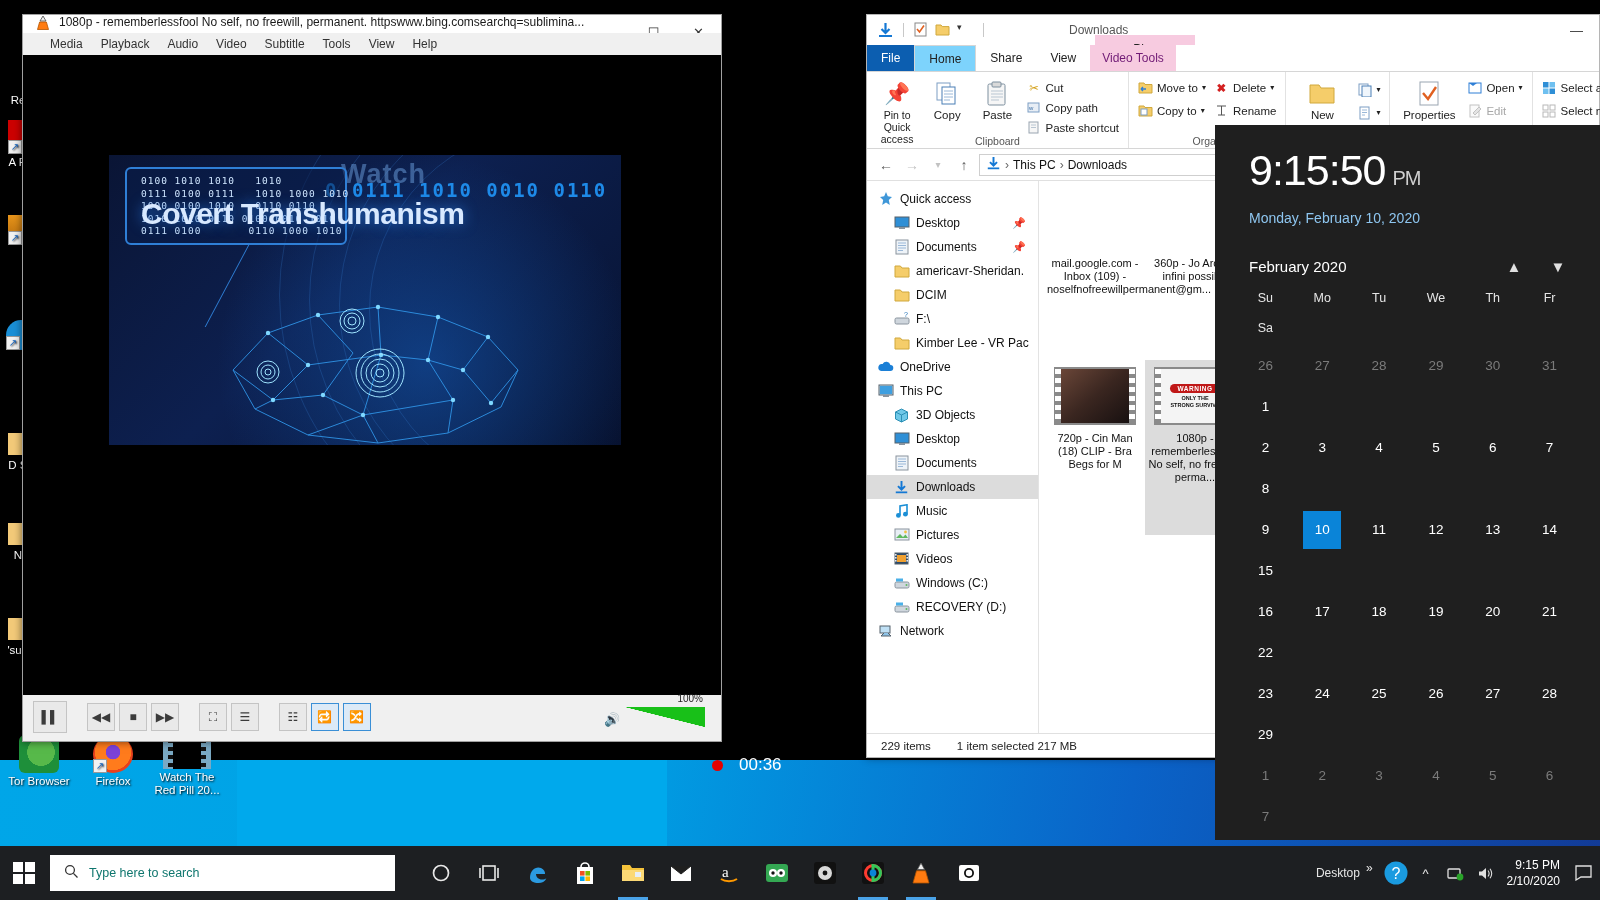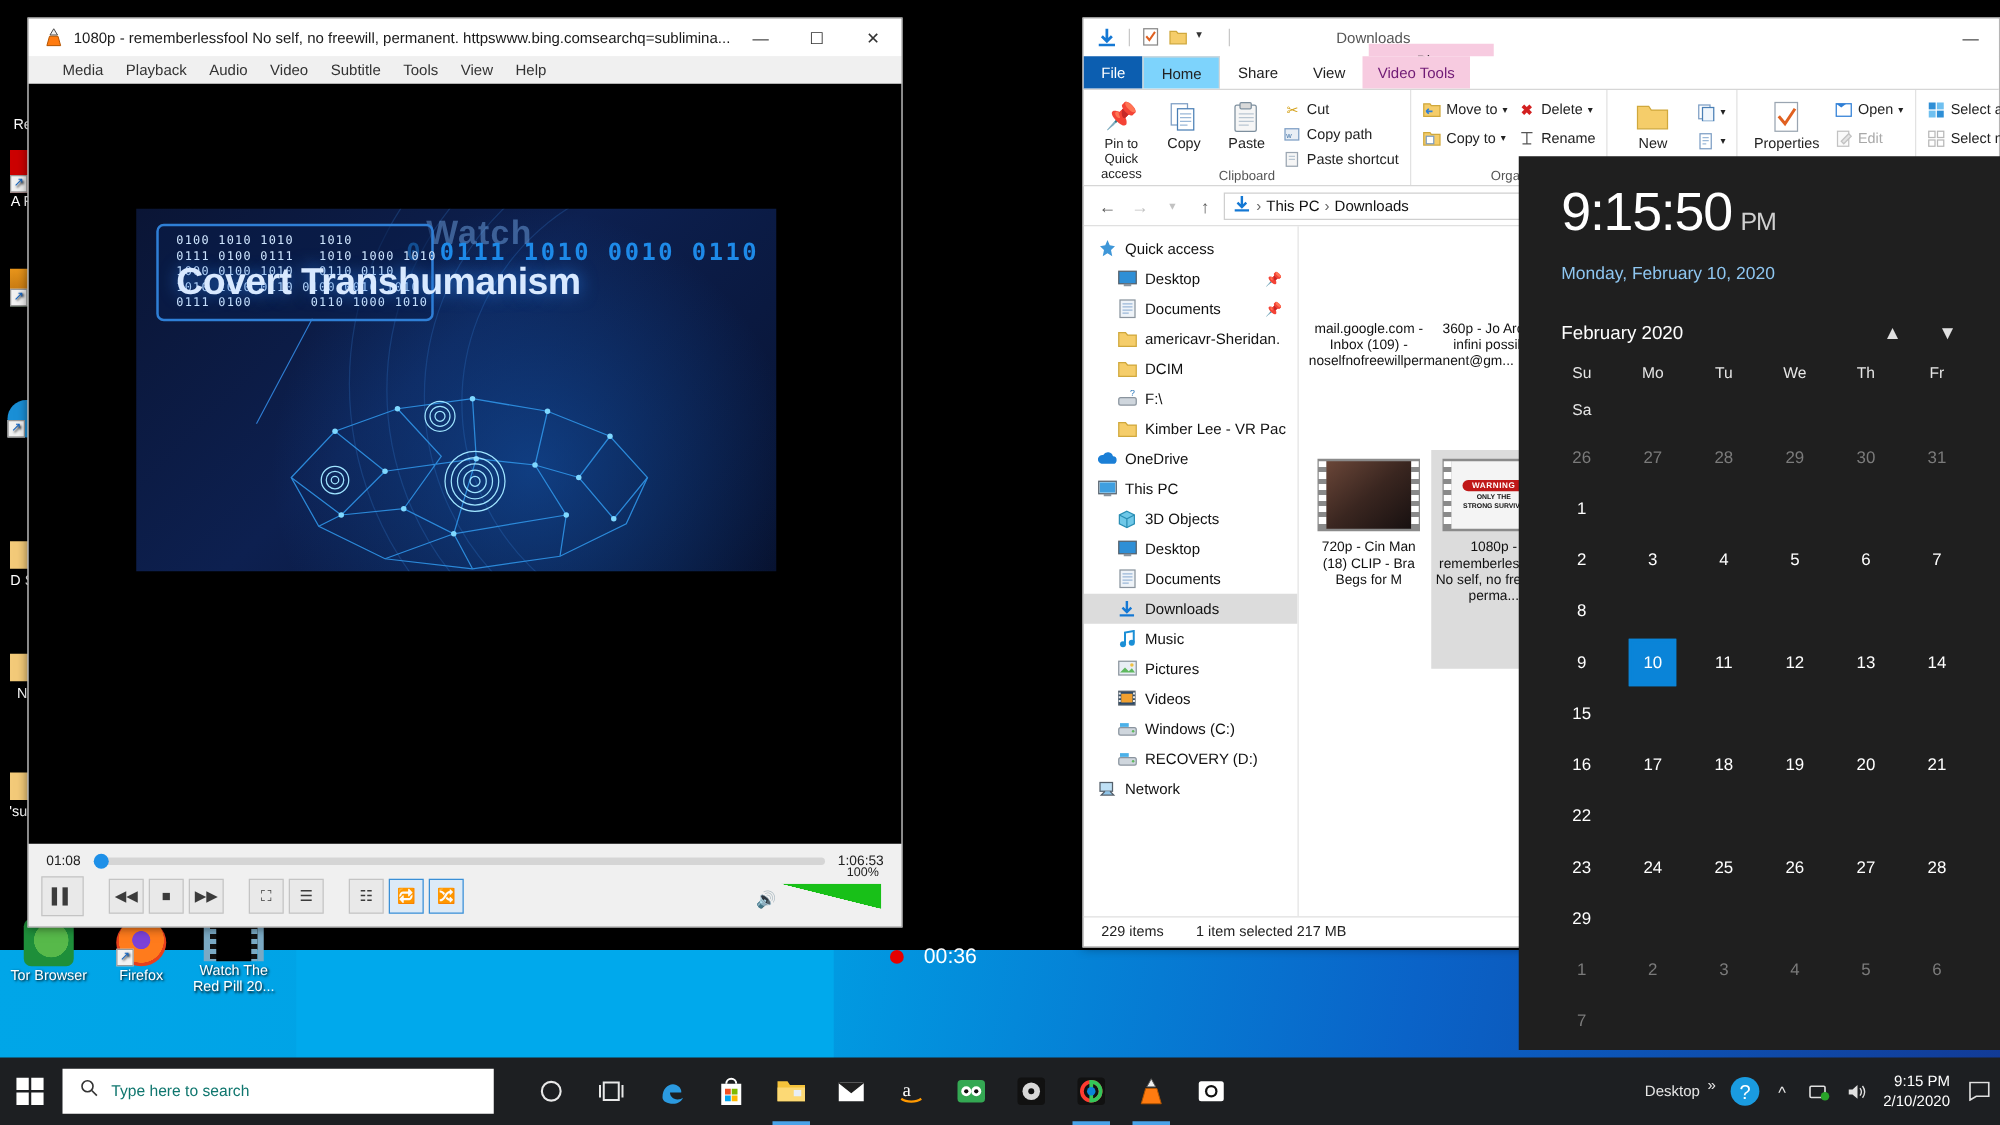--- a/index.html
+++ b/index.html
@@ -55,22 +55,22 @@
   #vlc-window {
     position: absolute;
     left: 22px; top: 14px;
     width: 700px; height: 728px;
     background: #f0f0f0;
     border: 1px solid #a0a0a0;
     box-shadow: 0 0 8px rgba(0,0,0,.55);
     display: flex; flex-direction: column;
   }
   #vlc-titlebar {
-    height: 30px; background: #ffffff;
-    display: flex; align-items: center;
+    height: 18px; background: #ffffff;
+    display: flex; align-items: flex-start;
     flex: 0 0 auto;
   }
   #vlc-logo {
     width: 16px; height: 16px; margin: 0 8px 0 12px;
     position: relative; flex: 0 0 auto;
   }
   #vlc-title {
     font-size: 12px; color: #1a1a1a;
     white-space: nowrap; overflow: hidden;
     text-overflow: ellipsis; flex: 1 1 auto;
@@ -580,27 +580,20 @@
               <circle cx="167" cy="98" r="19"></circle>
               <circle cx="167" cy="98" r="24"></circle>
           </g>
         </svg>
       </div>
       <div id="art-title">Covert Transhumanism</div>
     </div>
   </div>
 
   <div id="vlc-controls">
-    <div id="seek-row">
-      <span class="tcode">01:08</span>
-      <span id="seekbar">
-        <span id="seekknob"></span>
-      </span>
-      <span class="tcode">1:06:53</span>
-    </div>
     <div id="btn-row">
       <span class="vbtn big">▌▌</span>
       <span class="gap"></span>
       <span class="vbtn">◀◀</span>
       <span class="vbtn">■</span>
       <span class="vbtn">▶▶</span>
       <span class="gap"></span>
       <span class="vbtn">⛶</span>
       <span class="vbtn">☰</span>
       <span class="gap"></span>

